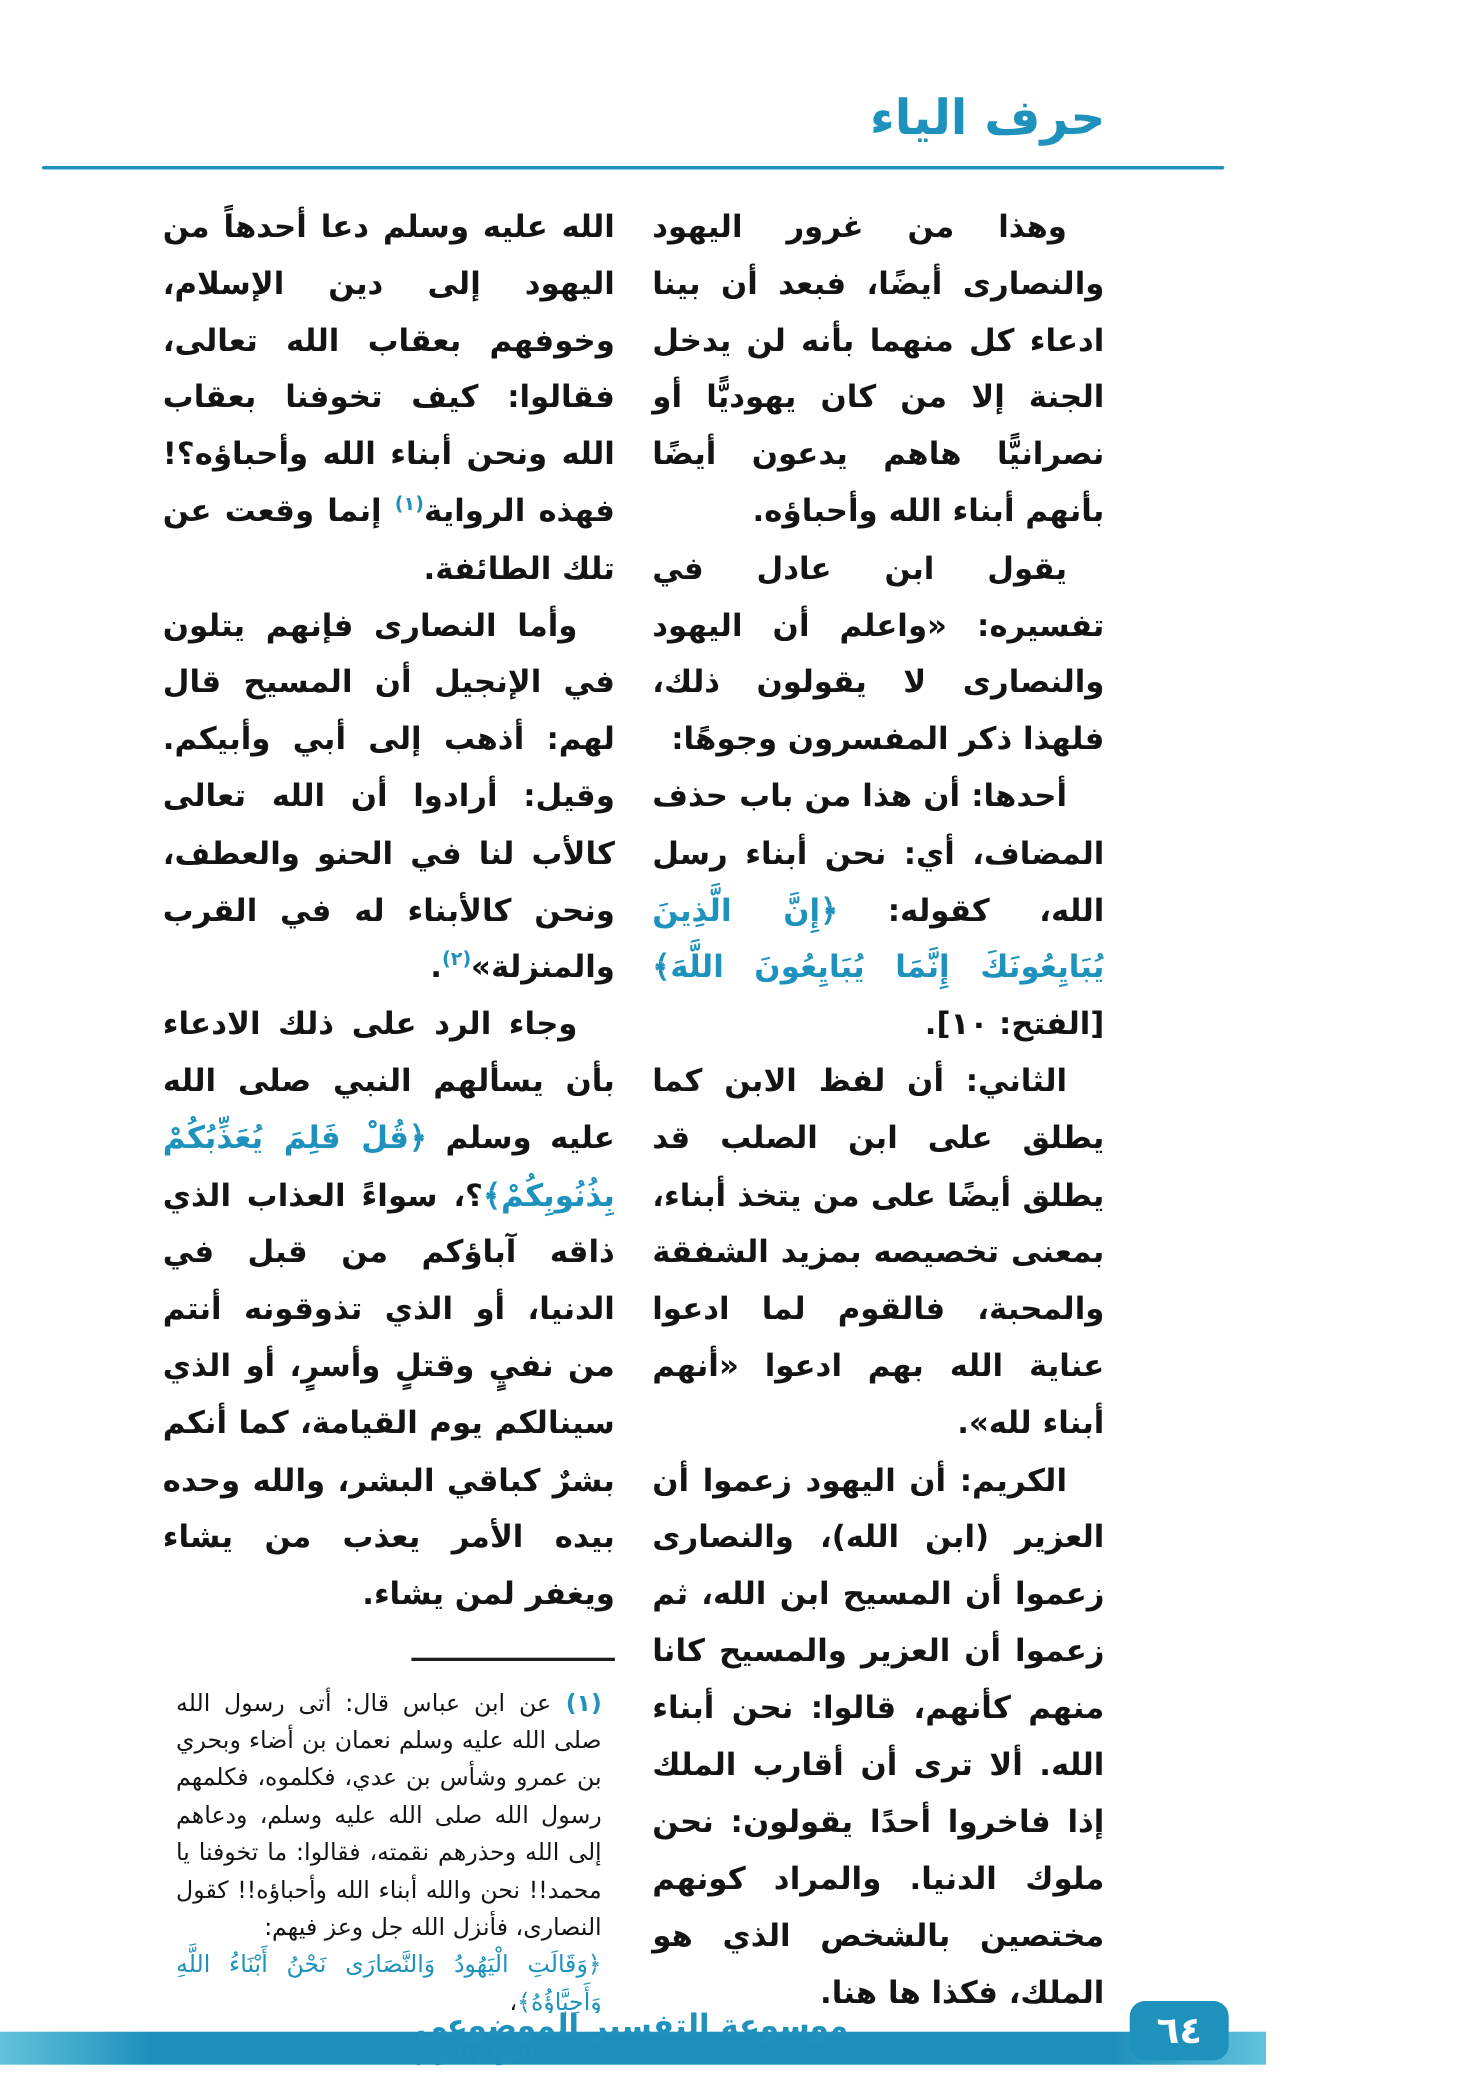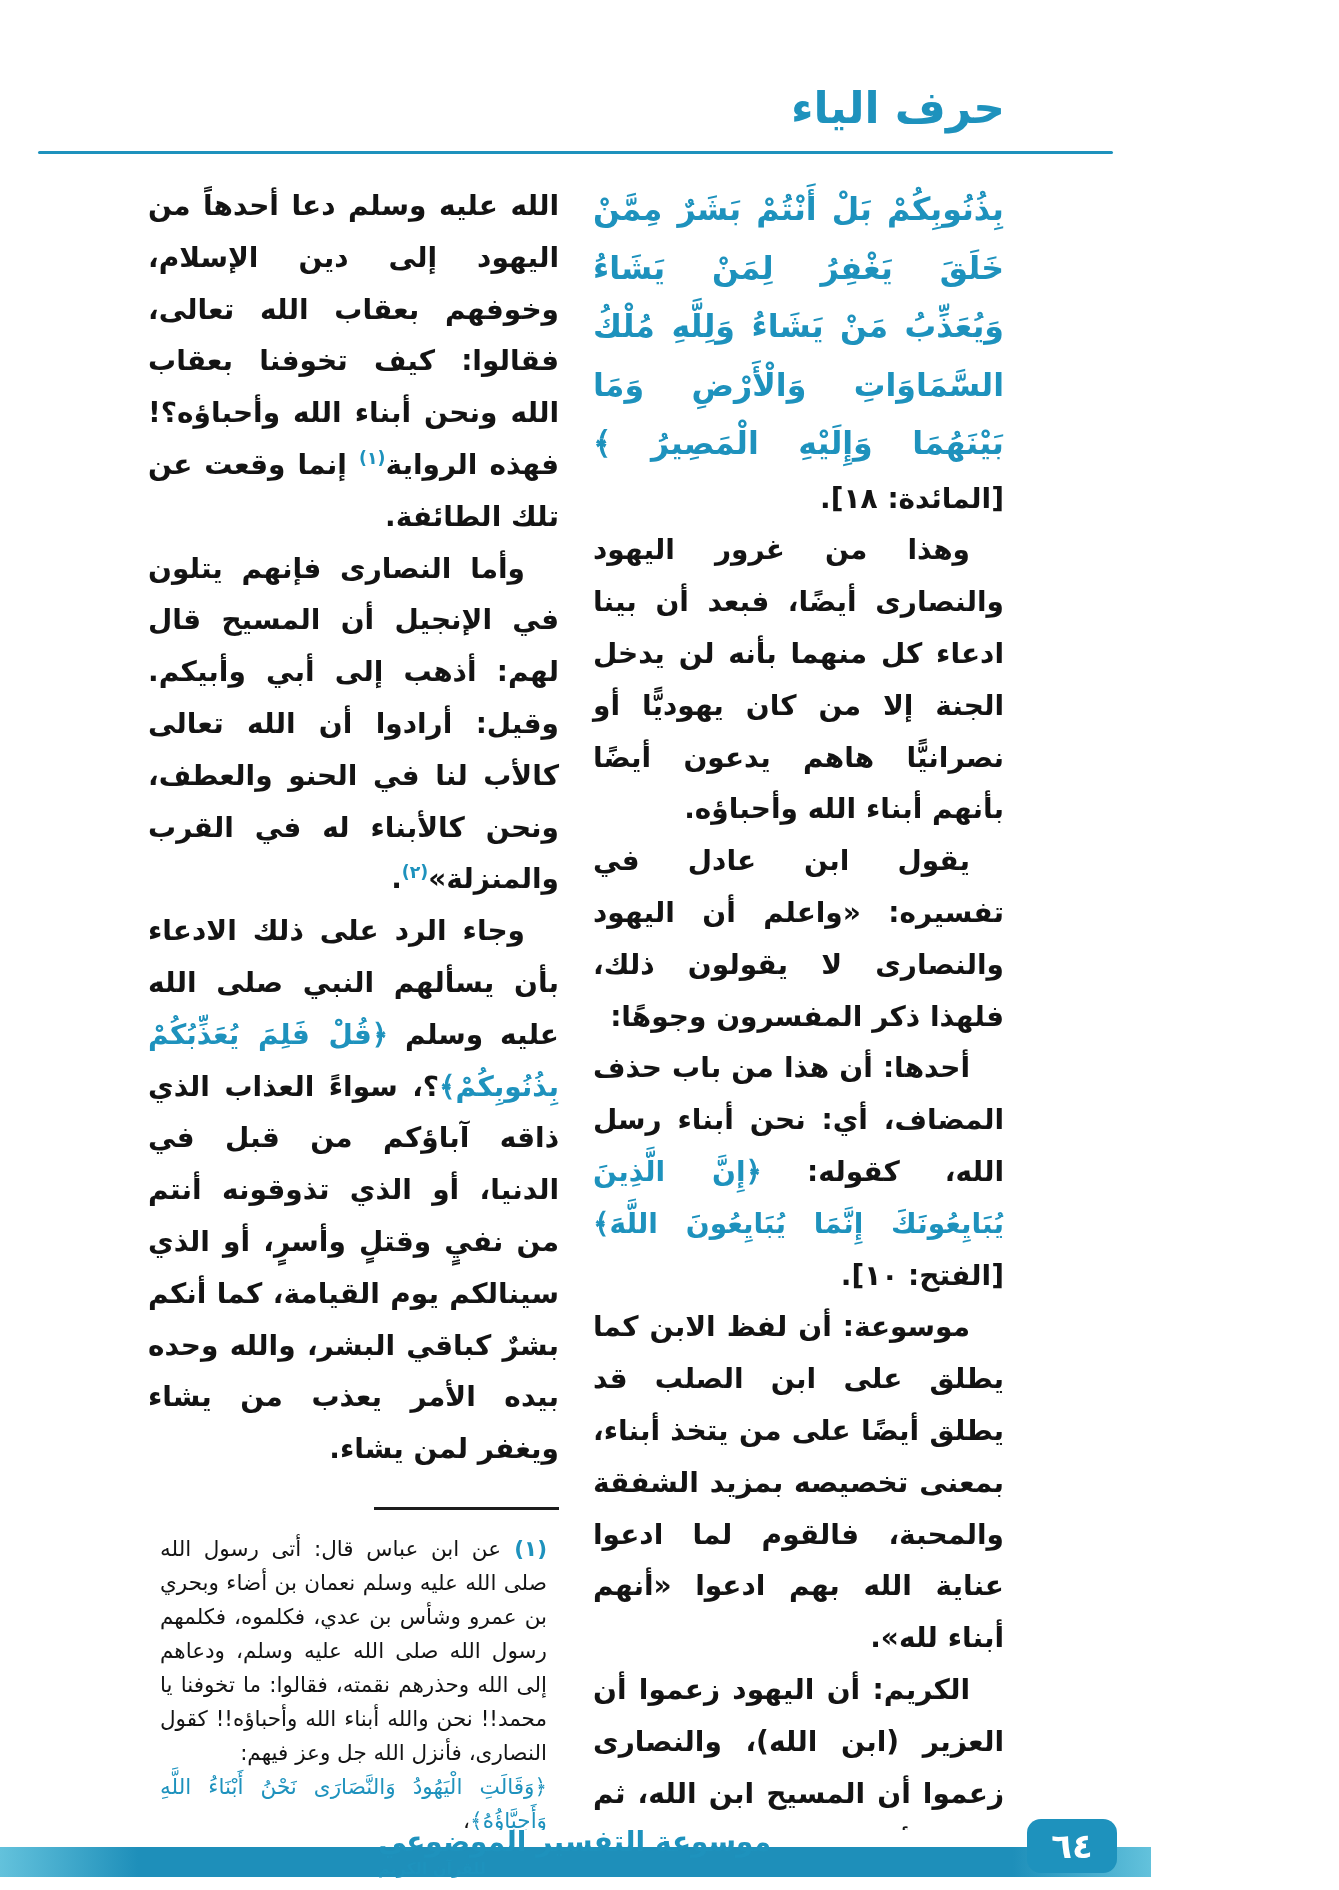--- a/index.html
+++ b/index.html
@@ -120,25 +120,24 @@
 </head>
 <body>
 
 <div class="page" dir="rtl" lang="ar">
 
   <div class="header-title">حرف الياء</div>
   <div class="header-rule"></div>
 
   <div class="columns">
     <section class="col" id="col-right">
-        <p class="para no-indent"><span class="run-quran run-quran-lg">بِذُنُوبِكُمْ بَلْ أَنْتُمْ بَشَرٌ مِمَّنْ خَلَقَ يَغْفِرُ لِمَنْ يَشَاءُ وَيُعَذِّبُ مَنْ يَشَاءُ وَلِلَّهِ مُلْكُ السَّمَاوَاتِ وَالْأَرْضِ وَمَا بَيْنَهُمَا وَإِلَيْهِ الْمَصِيرُ ﴾</span><span class="run-text"> [المائدة: ١٨].</span></p>
         <p class="para"><span class="run-text">وهذا من غرور اليهود والنصارى أيضًا، فبعد أن بينا ادعاء كل منهما بأنه لن يدخل الجنة إلا من كان يهوديًّا أو نصرانيًّا هاهم يدعون أيضًا بأنهم أبناء الله وأحباؤه.</span></p>
         <p class="para"><span class="run-text">يقول ابن عادل في تفسيره: «واعلم أن اليهود والنصارى لا يقولون ذلك، فلهذا ذكر المفسرون وجوهًا:</span></p>
         <p class="para"><span class="run-lead">أحدها:</span><span class="run-text"> أن هذا من باب حذف المضاف، أي: نحن أبناء رسل الله، كقوله: </span><span class="run-quran">﴿إِنَّ الَّذِينَ يُبَايِعُونَكَ إِنَّمَا يُبَايِعُونَ اللَّهَ﴾</span><span class="run-text"> [الفتح: ١٠].</span></p>
-        <p class="para"><span class="run-lead">موسوعة:</span><span class="run-text"> أن لفظ الابن كما يطلق على ابن الصلب قد يطلق أيضًا على من يتخذ أبناء، بمعنى تخصيصه بمزيد الشفقة والمحبة، فالقوم لما ادعوا عناية الله بهم ادعوا «أنهم أبناء لله».</span></p>
+        <p class="para"><span class="run-lead">الثاني:</span><span class="run-text"> أن لفظ الابن كما يطلق على ابن الصلب قد يطلق أيضًا على من يتخذ أبناء، بمعنى تخصيصه بمزيد الشفقة والمحبة، فالقوم لما ادعوا عناية الله بهم ادعوا «أنهم أبناء لله».</span></p>
         <p class="para"><span class="run-lead">الكريم:</span><span class="run-text"> أن اليهود زعموا أن العزير (ابن الله)، والنصارى زعموا أن المسيح ابن الله، ثم زعموا أن العزير والمسيح كانا منهم كأنهم، قالوا: نحن أبناء الله. ألا ترى أن أقارب الملك إذا فاخروا أحدًا يقولون: نحن ملوك الدنيا. والمراد كونهم مختصين بالشخص الذي هو الملك، فكذا ها هنا.</span></p>
       </section>
     <section class="col">
       <div id="left-body">
           <p class="para no-indent"><span class="run-text">الله عليه وسلم دعا أحدهاً من اليهود إلى دين الإسلام، وخوفهم بعقاب الله تعالى، فقالوا: كيف تخوفنا بعقاب الله ونحن أبناء الله وأحباؤه؟! فهذه الرواية</span><span class="run-fn">(١)</span><span class="run-text"> إنما وقعت عن تلك الطائفة.</span></p>
           <p class="para"><span class="run-text">وأما النصارى فإنهم يتلون في الإنجيل أن المسيح قال لهم: أذهب إلى أبي وأبيكم. وقيل: أرادوا أن الله تعالى كالأب لنا في الحنو والعطف، ونحن كالأبناء له في القرب والمنزلة»</span><span class="run-fn">(٢)</span><span class="run-text">.</span></p>
           <p class="para"><span class="run-text">وجاء الرد على ذلك الادعاء بأن يسألهم النبي صلى الله عليه وسلم </span><span class="run-quran">﴿قُلْ فَلِمَ يُعَذِّبُكُمْ بِذُنُوبِكُمْ﴾</span><span class="run-text">؟، سواءً العذاب الذي ذاقه آباؤكم من قبل في الدنيا، أو الذي تذوقونه أنتم من نفيٍ وقتلٍ وأسرٍ، أو الذي سينالكم يوم القيامة، كما أنكم بشرٌ كباقي البشر، والله وحده بيده الأمر يعذب من يشاء ويغفر لمن يشاء.</span></p>
         </div>
       <div class="footnote-sep"></div>
       <div id="footnotes" class="footnotes">

